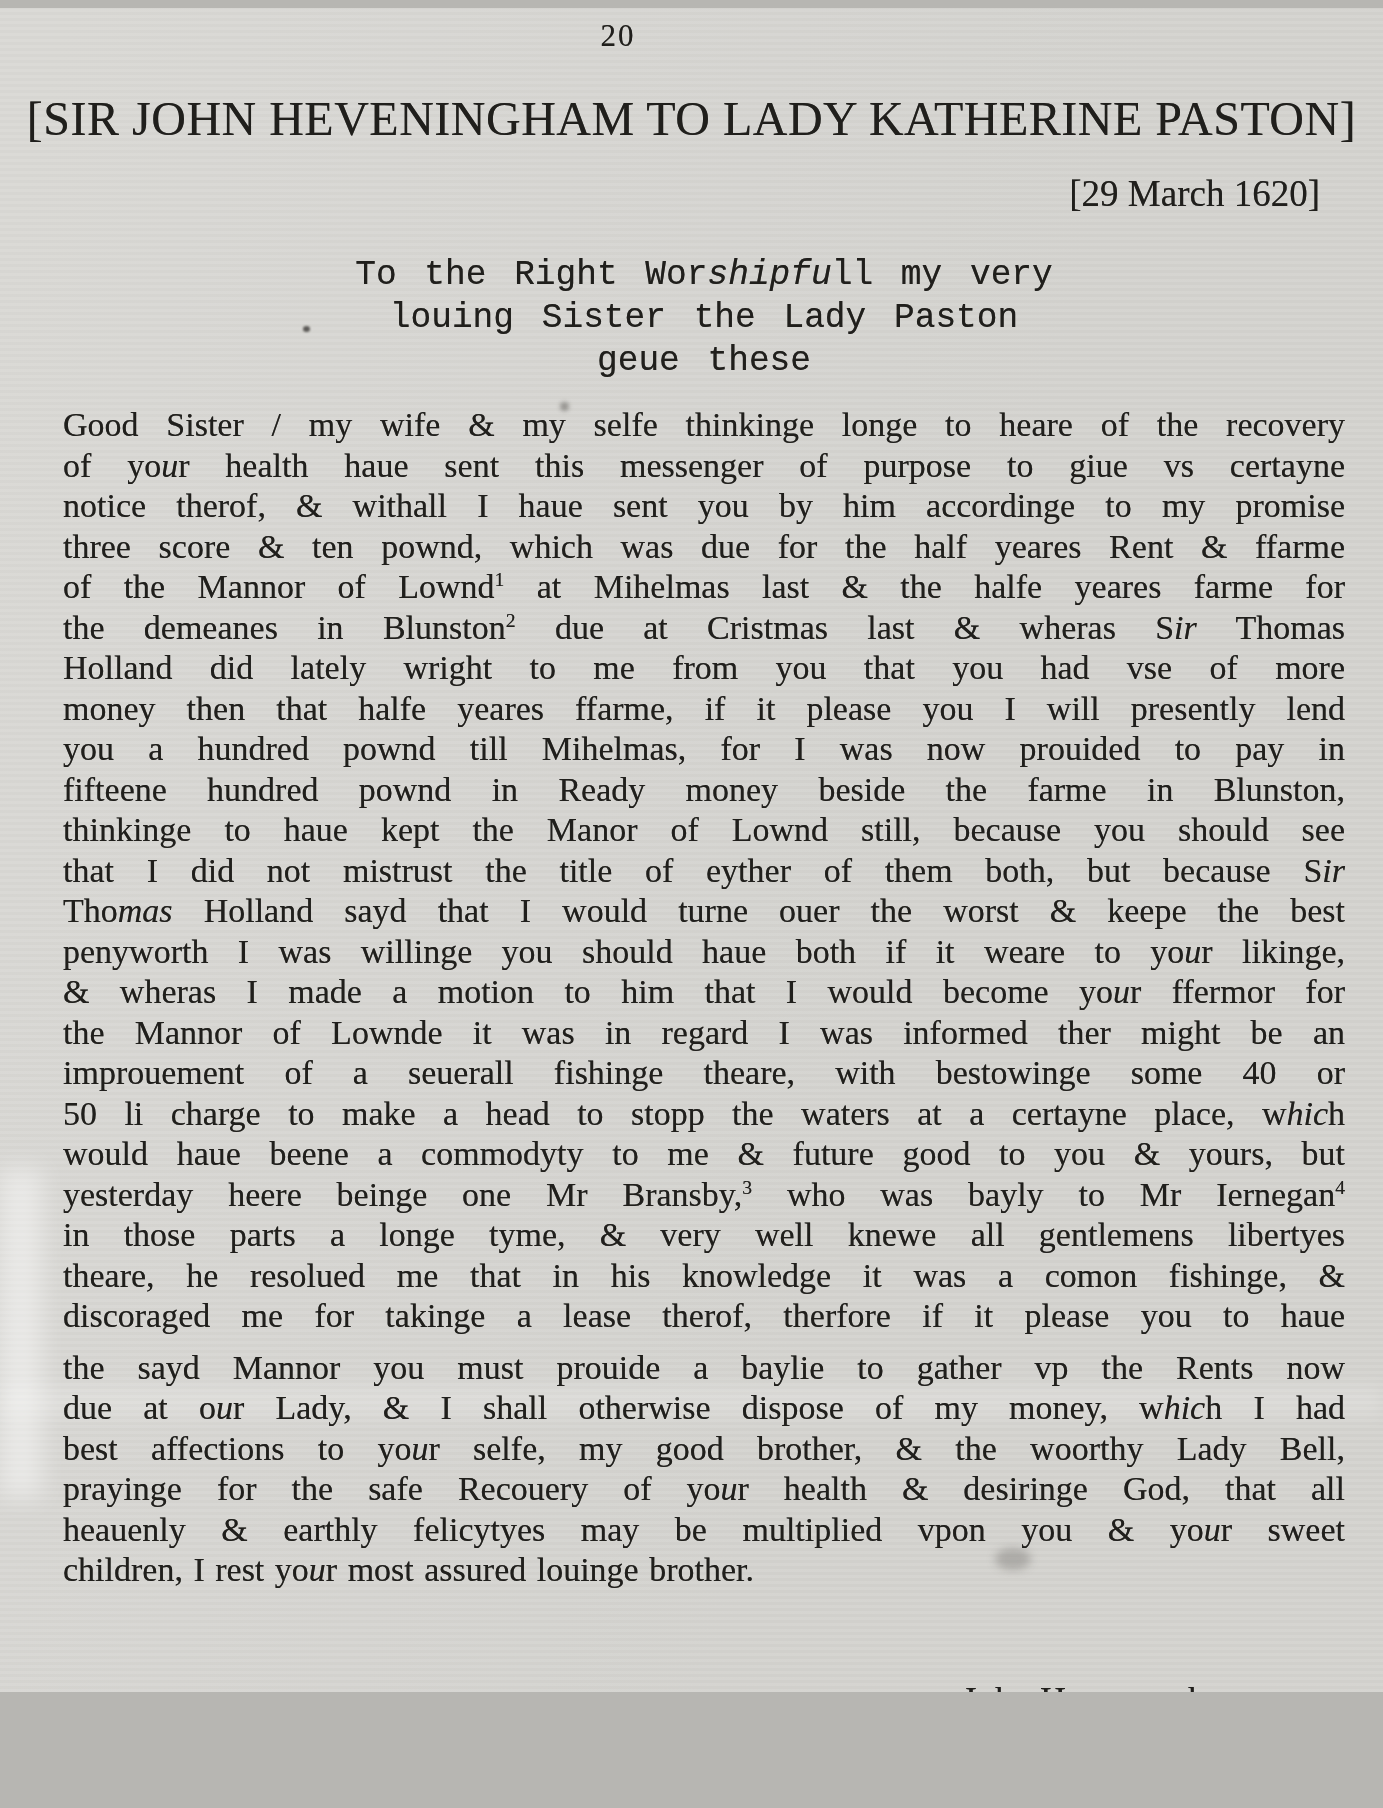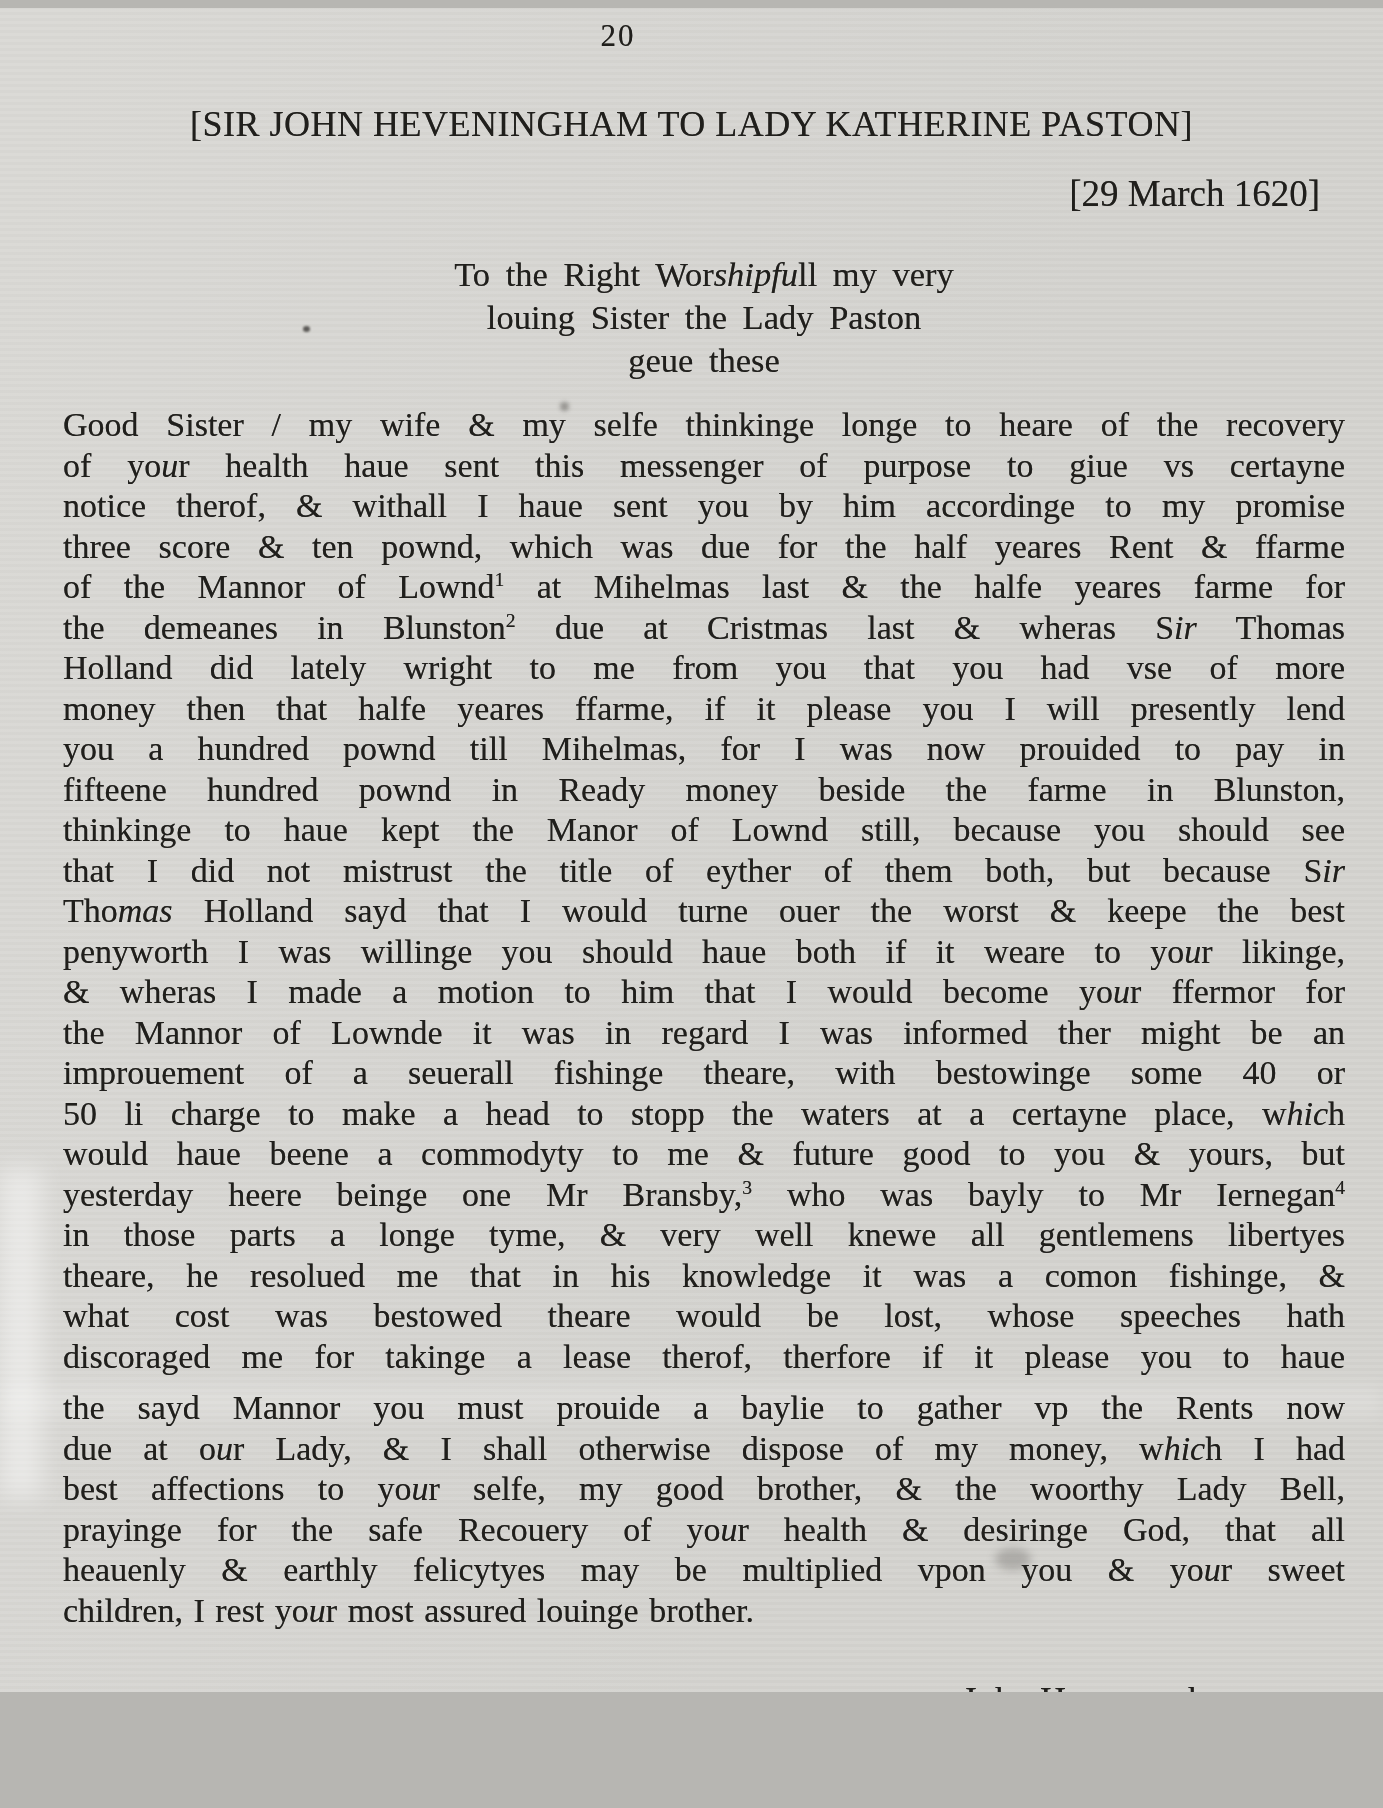--- a/index.html
+++ b/index.html
@@ -17,24 +17,24 @@
     text-shadow:0 0 .6px rgba(25,24,22,.65);
   }
   
   .strip{position:absolute;left:0;top:1160px;width:42px;height:330px;background:rgba(255,255,255,.45);filter:blur(12px);}
   .band{position:absolute;left:0;top:1378px;width:100%;height:30px;background:rgba(255,255,255,.20);filter:blur(9px);}
   .smudge1{position:absolute;left:995px;top:1540px;width:36px;height:22px;background:rgba(92,90,86,.32);border-radius:50%;filter:blur(4px);}
   .speck1{position:absolute;left:303px;top:318px;width:7px;height:6px;background:rgba(60,58,55,.8);border-radius:50%;filter:blur(1px);}
   .speck2{position:absolute;left:560px;top:394px;width:9px;height:9px;background:rgba(70,68,64,.45);border-radius:50%;filter:blur(2px);}
 
   .pagenum{position:absolute;top:10px;left:0;width:1236px;text-align:center;font-size:31px;letter-spacing:2px;}
-  .title{position:absolute;top:95px;left:50%;transform:translateX(-50%);white-space:nowrap;font-size:36px;letter-spacing:.5px;}
+  .title{position:absolute;top:83px;left:50%;transform:translateX(-50%);white-space:nowrap;font-size:48px;letter-spacing:.5px;}
   .date{position:absolute;top:164px;right:63px;font-size:37px;text-align:center;}
   .address{position:absolute;top:245px;left:63px;width:1282px;font-size:34.5px;line-height:43px;word-spacing:7px;}
-  .address .line{text-align-last:center;}
+  .address .line{text-align-last:center;font-family:Liberation Mono, monospace;}
 
   .bodytext{position:absolute;top:397px;left:63px;width:1282px;font-size:34px;line-height:40.5px;word-spacing:2px;font-family:Liberation Serif, serif;}
   .line{text-align:justify;text-align-last:justify;}
   .line.njust{text-align-last:left;}
   .line.gap{margin-top:11px;}
   .it{font-style:italic;}
   .sup{font-size:.58em;vertical-align:super;line-height:0;}
 
   .signature{position:absolute;top:1671px;right:133px;font-size:36px;}
   .place{position:absolute;top:1702px;left:74px;font-size:37px;word-spacing:4px;}
@@ -74,21 +74,20 @@
       <div class="line"><span>Tho</span><span class="it">mas</span><span> Holland sayd that I would turne ouer the worst &amp; keepe the best</span></div>
       <div class="line"><span>penyworth I was willinge you should haue both if it weare to yo</span><span class="it">u</span><span>r likinge,</span></div>
       <div class="line"><span>&amp; wheras I made a motion to him that I would become yo</span><span class="it">u</span><span>r ffermor for</span></div>
       <div class="line"><span>the Mannor of Lownde it was in regard I was informed ther might be an</span></div>
       <div class="line"><span>improuement of a seuerall fishinge theare, with bestowinge some 40 or</span></div>
       <div class="line"><span>50 li charge to make a head to stopp the waters at a certayne place, w</span><span class="it">hic</span><span>h</span></div>
       <div class="line"><span>would haue beene a commodyty to me &amp; future good to you &amp; yours, but</span></div>
       <div class="line"><span>yesterday heere beinge one Mr Bransby,</span><span class="sup">3</span><span> who was bayly to Mr Iernegan</span><span class="sup">4</span></div>
       <div class="line"><span>in those parts a longe tyme, &amp; very well knewe all gentlemens libertyes</span></div>
       <div class="line"><span>theare, he resolued me that in his knowledge it was a comon fishinge, &amp;</span></div>
-      <div class="line"><span>what cost was bestowed theare would be lost, whose speeches hath</span></div>
       <div class="line"><span>discoraged me for takinge a lease therof, therfore if it please you to haue</span></div>
       <div class="line gap"><span>the sayd Mannor you must prouide a baylie to gather vp the Rents now</span></div>
       <div class="line"><span>due at o</span><span class="it">u</span><span>r Lady, &amp; I shall otherwise dispose of my money, w</span><span class="it">hic</span><span>h I had</span></div>
       <div class="line"><span>best affections to yo</span><span class="it">u</span><span>r selfe, my good brother, &amp; the woorthy Lady Bell,</span></div>
       <div class="line"><span>prayinge for the safe Recouery of yo</span><span class="it">u</span><span>r health &amp; desiringe God, that all</span></div>
       <div class="line"><span>heauenly &amp; earthly felicytyes may be multiplied vpon you &amp; yo</span><span class="it">u</span><span>r sweet</span></div>
       <div class="line njust"><span>children, I rest yo</span><span class="it">u</span><span>r most assured louinge brother.</span></div>
     </div>
   <div class="signature">Iohn Hevenyngham</div>
   <div class="place">Kettringham this 29 of March</div>

